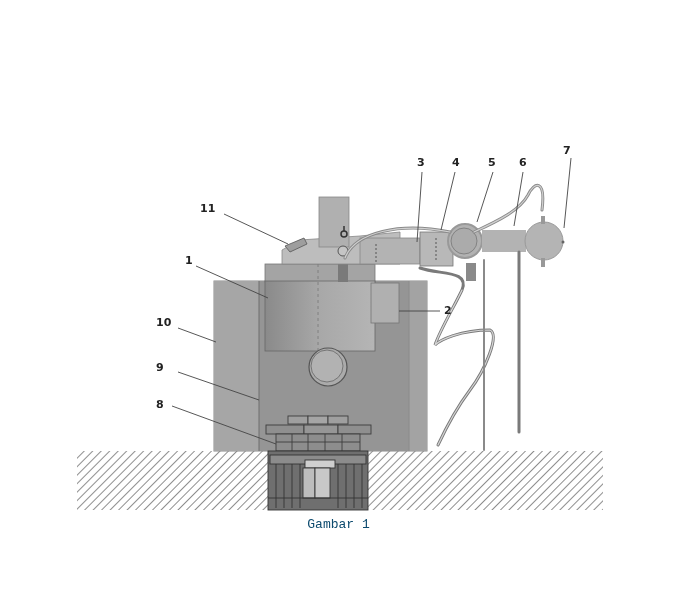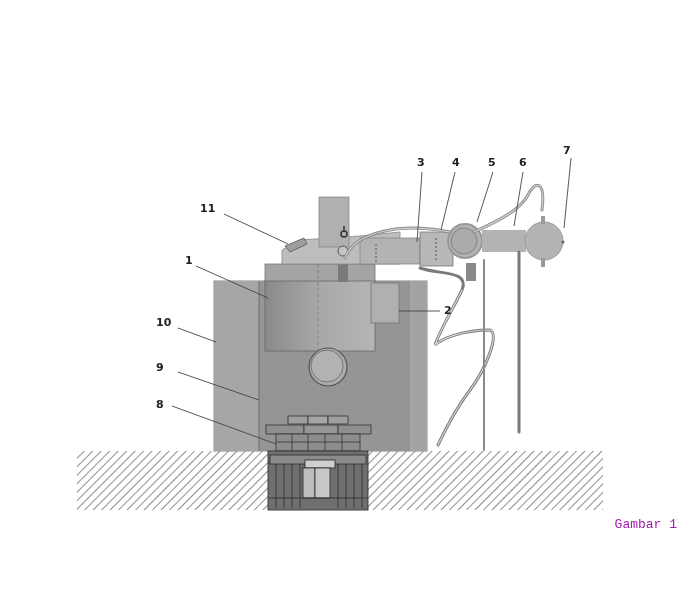--- a/index.html
+++ b/index.html
@@ -1,19 +1,19 @@
 <!DOCTYPE html>
 <html><head>
 <meta charset="utf-8">
 <style>
   html, body { margin:0; padding:0; background:#ffffff; }
   body { width:677px; height:616px; position:relative; overflow:hidden; font-family:"DejaVu Sans", sans-serif; }
   #figure { position:absolute; left:0; top:0; width:677px; height:616px; }
-  .caption { position:absolute; left:0; width:677px; top:517px; text-align:right;
-             font-family:"Liberation Mono", "DejaVu Sans Mono", monospace; font-size:13px; color:#a21caf; }
+  .caption { position:absolute; left:0; width:677px; top:517px; text-align:center;
+             font-family:"Liberation Mono", "DejaVu Sans Mono", monospace; font-size:13px; color:#0c4a6e; }
   .lbl { font-family:"DejaVu Sans", sans-serif; font-size:11px; font-weight:bold; fill:#222; }
 </style>
 </head>
 <body>
 
 <svg id="figure" viewBox="0 0 677 616" xmlns="http://www.w3.org/2000/svg">
   <defs>
     <pattern id="hatch" width="6" height="6" patternUnits="userSpaceOnUse" patternTransform="rotate(45)">
       <rect width="6" height="6" fill="#ffffff"></rect>
       <line x1="0" y1="0" x2="0" y2="6" stroke="#8e8e8e" stroke-width="2"></line>

